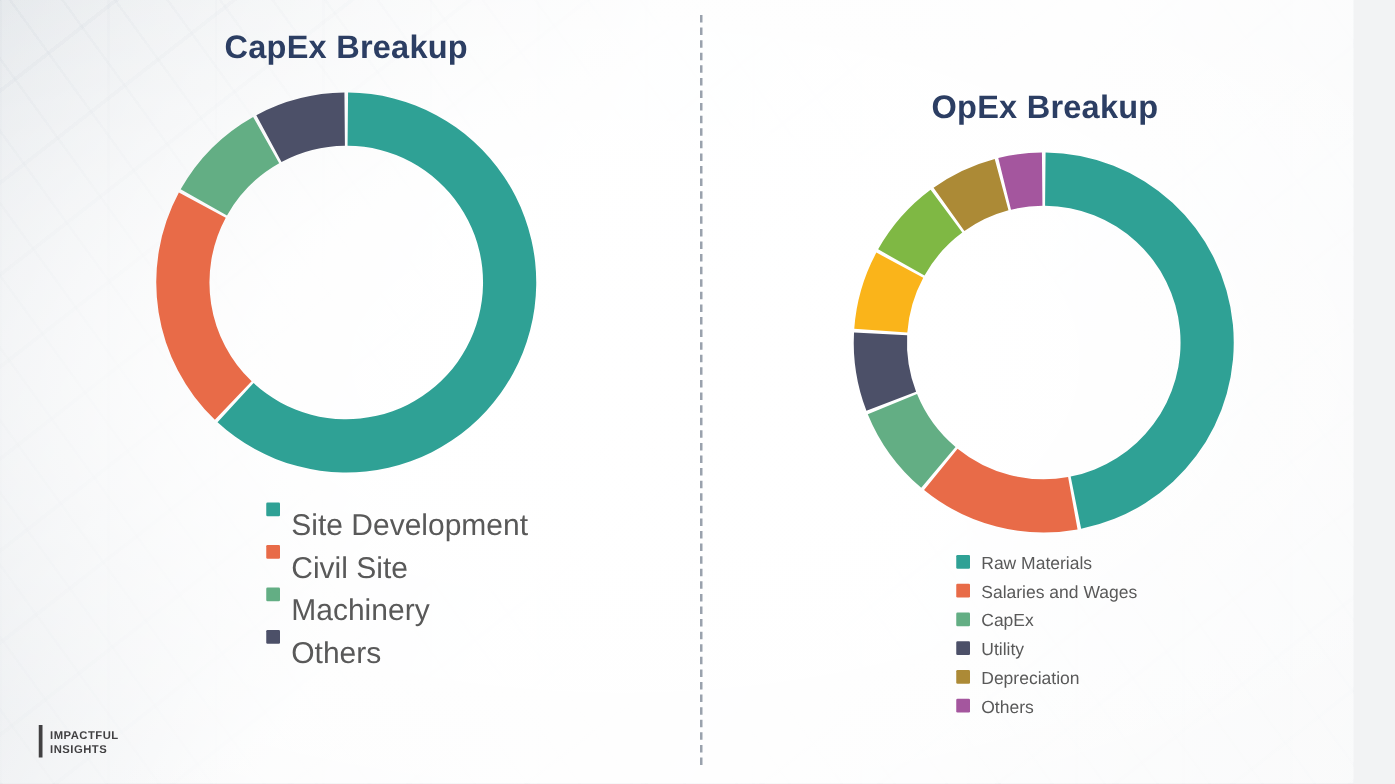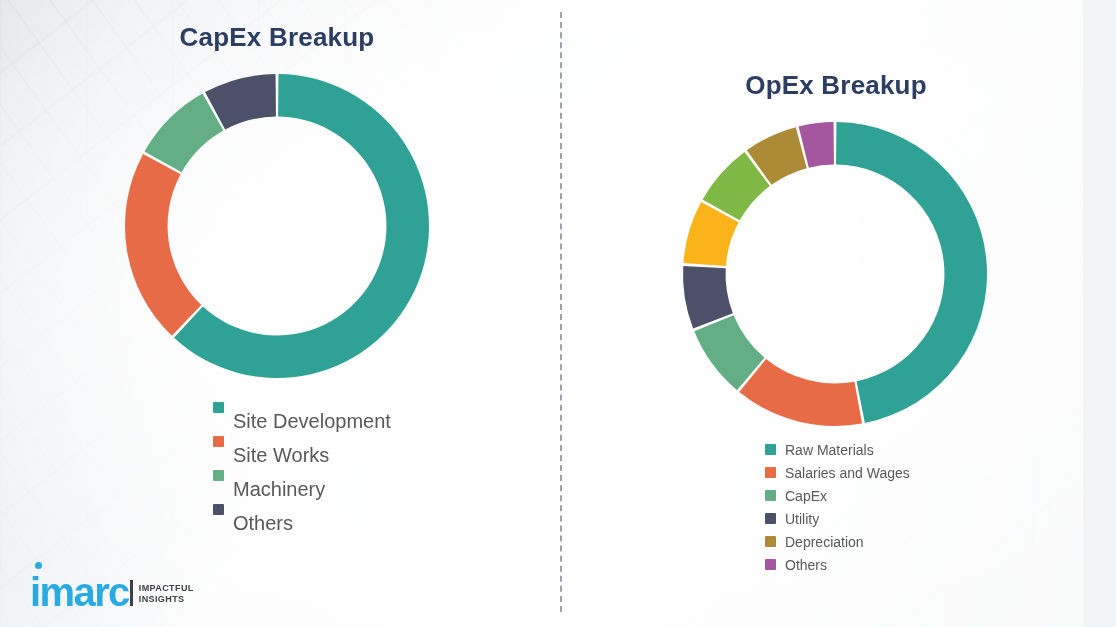--- a/index.html
+++ b/index.html
@@ -105,21 +105,21 @@
     margin-right: 9px;
     border-radius: 1px;
   }
 
   .legend-label {
     font-size: 14px;
     color: #595959;
     white-space: nowrap;
     line-height: 1;
   }
-  .legend-left .legend-label { font-size: 20px; margin-top: 28px; }
+  .legend-left .legend-label { font-size: 24px; margin-top: 28px; }
 
   
   .logo {
     position: absolute;
     left: 30px;
     bottom: 16px;
     display: flex;
     align-items: flex-end;
     height: 42px;
   }
@@ -181,21 +181,21 @@
         </svg>
     </div>
 
     <div class="legend legend-left" id="capex-legend">
         <div class="legend-item">
           <span class="legend-swatch" style="background: rgb(47, 161, 149);"></span>
           <span class="legend-label">Site Development</span>
         </div>
         <div class="legend-item">
           <span class="legend-swatch" style="background: rgb(232, 107, 72);"></span>
-          <span class="legend-label">Site Works</span>
+          <span class="legend-label">Civil Site</span>
         </div>
         <div class="legend-item">
           <span class="legend-swatch" style="background: rgb(99, 174, 132);"></span>
           <span class="legend-label">Machinery</span>
         </div>
         <div class="legend-item">
           <span class="legend-swatch" style="background: rgb(76, 80, 104);"></span>
           <span class="legend-label">Others</span>
         </div>
       </div>
@@ -242,24 +242,20 @@
           <span class="legend-label">Depreciation</span>
         </div>
         <div class="legend-item">
           <span class="legend-swatch" style="background: rgb(164, 86, 158);"></span>
           <span class="legend-label">Others</span>
         </div>
       </div>
   </div>
 
   <div class="logo">
-    <div class="logo-mark">
-      <span class="logo-dot"></span>
-      <span>imarc</span>
-    </div>
     <div class="logo-bar"></div>
     <div class="logo-tag">
       <span>IMPACTFUL</span>
       <span>INSIGHTS</span>
     </div>
   </div>
 
 </div>
 
 </body></html>

